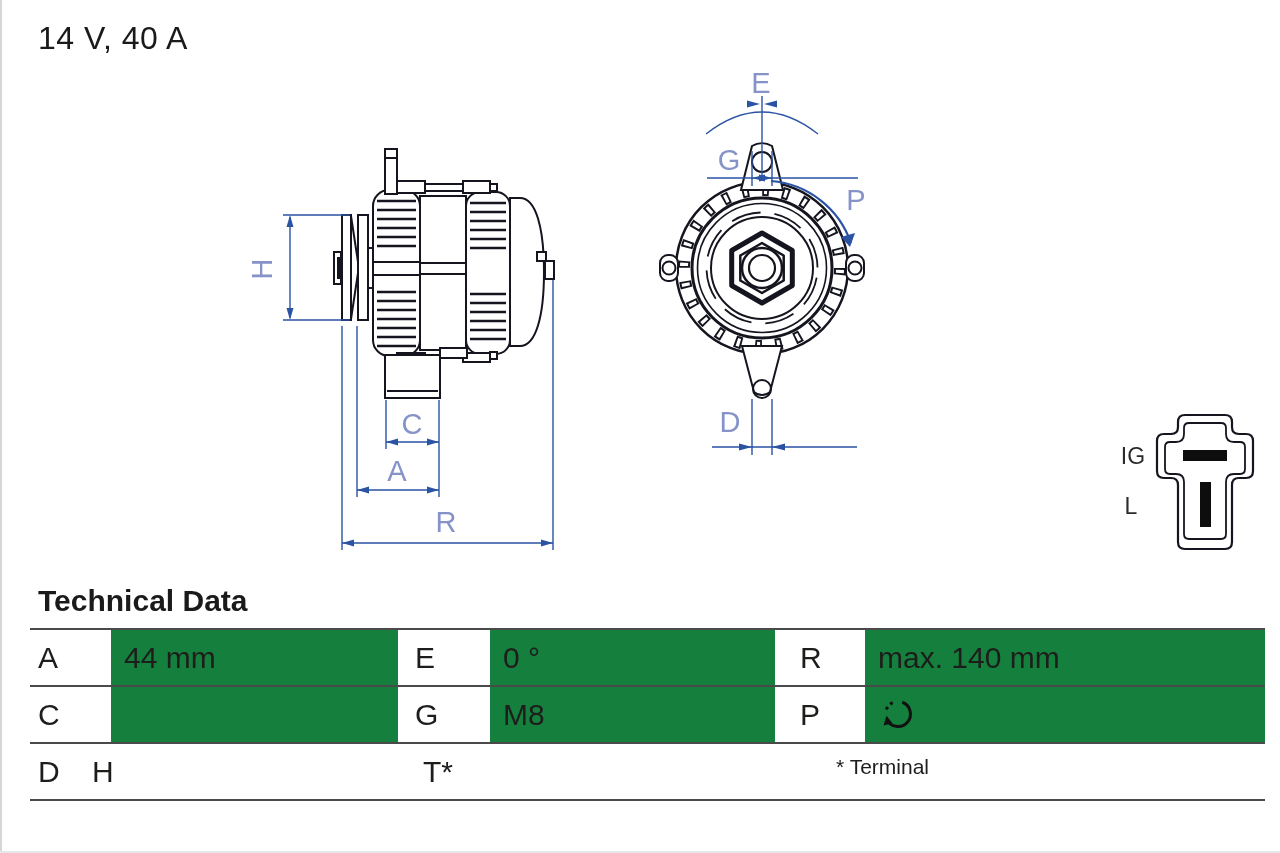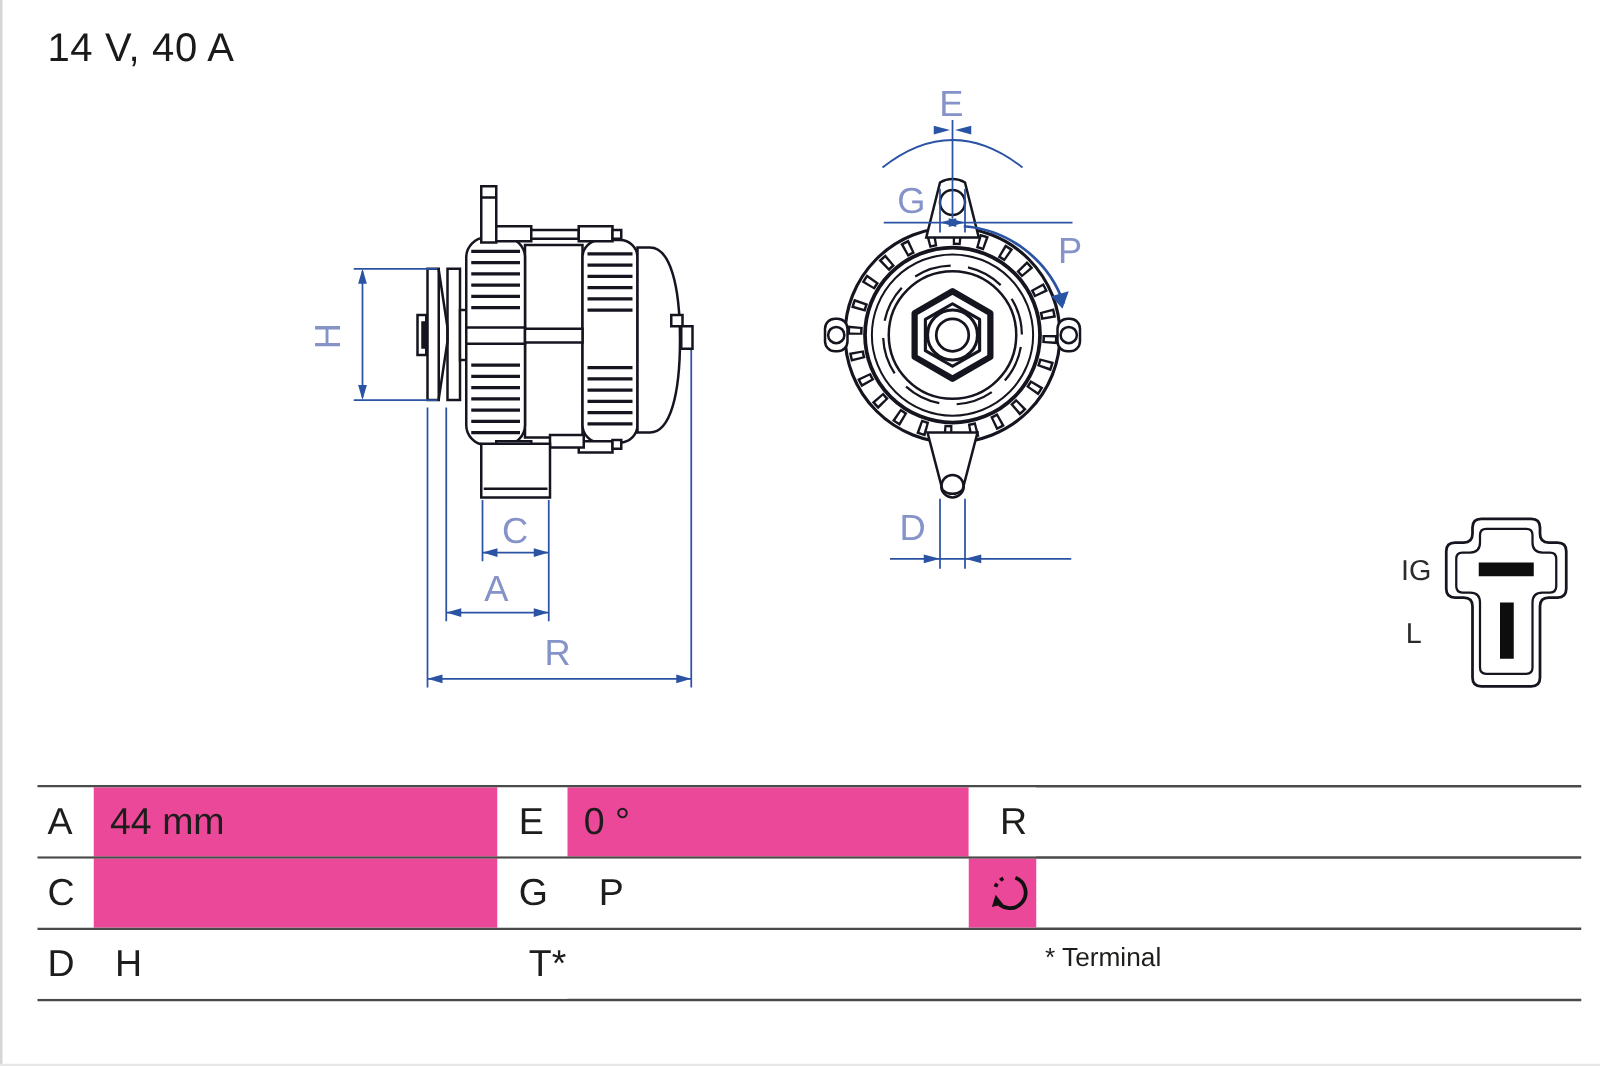--- a/index.html
+++ b/index.html
@@ -13,21 +13,21 @@
   .pin-label{fill:#2b2b2b;font-size:23px;font-family:"Liberation Sans",sans-serif;}
   .td-heading{position:absolute;left:38px;top:584px;font-size:30px;font-weight:700;color:#1a1a1a;}
   .tech-table{position:absolute;left:30px;top:628px;width:1235px;
               border-top:2px solid #4a4a4a;border-bottom:2px solid #4a4a4a;font-size:30px;}
   .tr{display:grid;grid-template-columns:45px 323px 56px 321px 54px 436px;height:55px;}
   .tr + .tr{border-top:2px solid #4a4a4a;}
   .td{display:flex;align-items:center;background:#ffffff;}
   .td.key1{padding-left:8px;}
   .td.key2{padding-left:17px;}
   .td.key3{padding-left:25px;}
-  .td.val{background:#ec4899;padding-left:13px;}
+  .td.val{background:#15803d;padding-left:13px;margin-left:36px;}
   .rot-icon{margin-left:1px;margin-top:2px;}
   .footnote{position:absolute;left:836px;top:755px;font-size:21px;color:#1d1d1b;}
 </style>
 </head>
 <body>
 
 <div id="page">
   <div class="edge-left"></div>
 
   <div class="title">14 V, 40 A</div>
@@ -154,33 +154,36 @@
     <g stroke="#15151f" fill="none" stroke-width="2.2">
       <path d="M1185,415 h40 q7,0 7,7 v5 q0,7 7,7 h7 q7,0 7,7 v30 q0,7 -7,7 h-7 q-7,0 -7,7 v57 q0,7 -7,7 h-40 q-7,0 -7,-7 v-57 q0,-7 -7,-7 h-7 q-7,0 -7,-7 v-30 q0,-7 7,-7 h7 q7,0 7,-7 v-5 q0,-7 7,-7 z" fill="#ffffff"></path>
       <path d="M1189,423 h32 q5,0 5,5 v6 q0,8 8,8 h6 q5,0 5,5 v22 q0,5 -5,5 h-6 q-8,0 -8,8 v52 q0,5 -5,5 h-32 q-5,0 -5,-5 v-52 q0,-8 -8,-8 h-6 q-5,0 -5,-5 v-22 q0,-5 5,-5 h6 q8,0 8,-8 v-6 q0,-5 5,-5 z" stroke-width="1.8"></path>
       <rect x="1183" y="450" width="44" height="11" fill="#0d0d0d" stroke="none"></rect>
       <rect x="1200" y="482" width="11" height="45" fill="#0d0d0d" stroke="none"></rect>
     </g>
     <text class="pin-label" x="1133" y="464" text-anchor="middle">IG</text>
     <text class="pin-label" x="1131" y="514" text-anchor="middle">L</text>
   </svg>
 
+  <div class="td-heading">Technical Data</div>
 
   <div class="tech-table">
     <div class="tr">
       <div class="td key1">A</div>
       <div class="td val">44 mm</div>
       <div class="td key2">E</div>
       <div class="td val">0 °</div>
       <div class="td key3">R</div>
+      <div class="td val">max. 140 mm</div>
     </div>
     <div class="tr">
       <div class="td key1">C</div>
       <div class="td val"></div>
       <div class="td key2">G</div>
+      <div class="td val">M8</div>
       <div class="td key3">P</div>
       <div class="td val">
         <svg class="rot-icon" width="40" height="38" viewBox="0 0 40 38">
           <path d="M23.3,5.25 A12.5 12.5 0 1 1 7.67,22.3" fill="none" stroke="#111111" stroke-width="3"></path>
           <path d="M13.7,5.67 A12.5 12.5 0 0 0 7.25,12.7" fill="none" stroke="#111111" stroke-width="3" stroke-dasharray="3 3.5"></path>
           <polygon points="4.5,28.5 13.5,26.3 7.5,18.8" fill="#111111"></polygon>
         </svg>
       </div>
     </div>
     <div class="tr">

